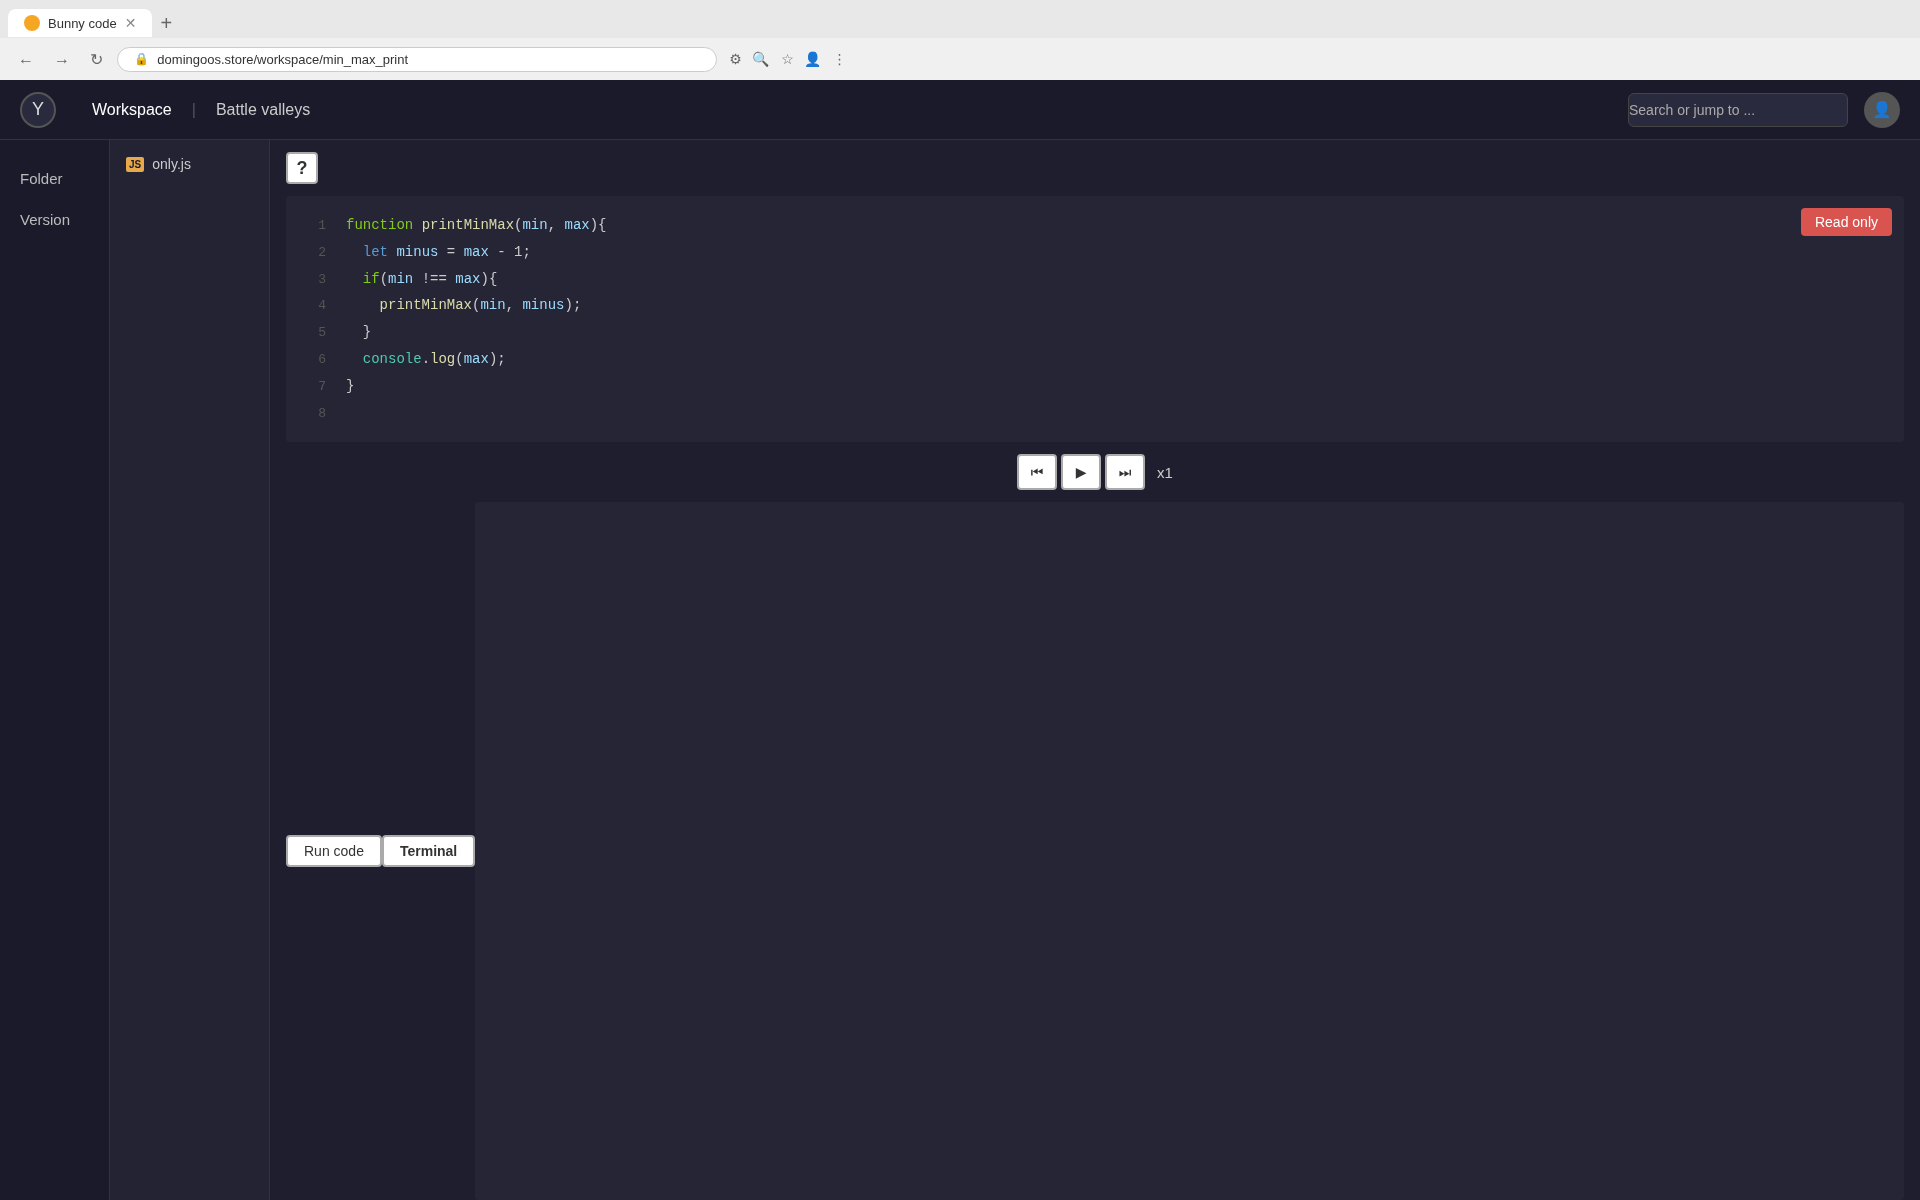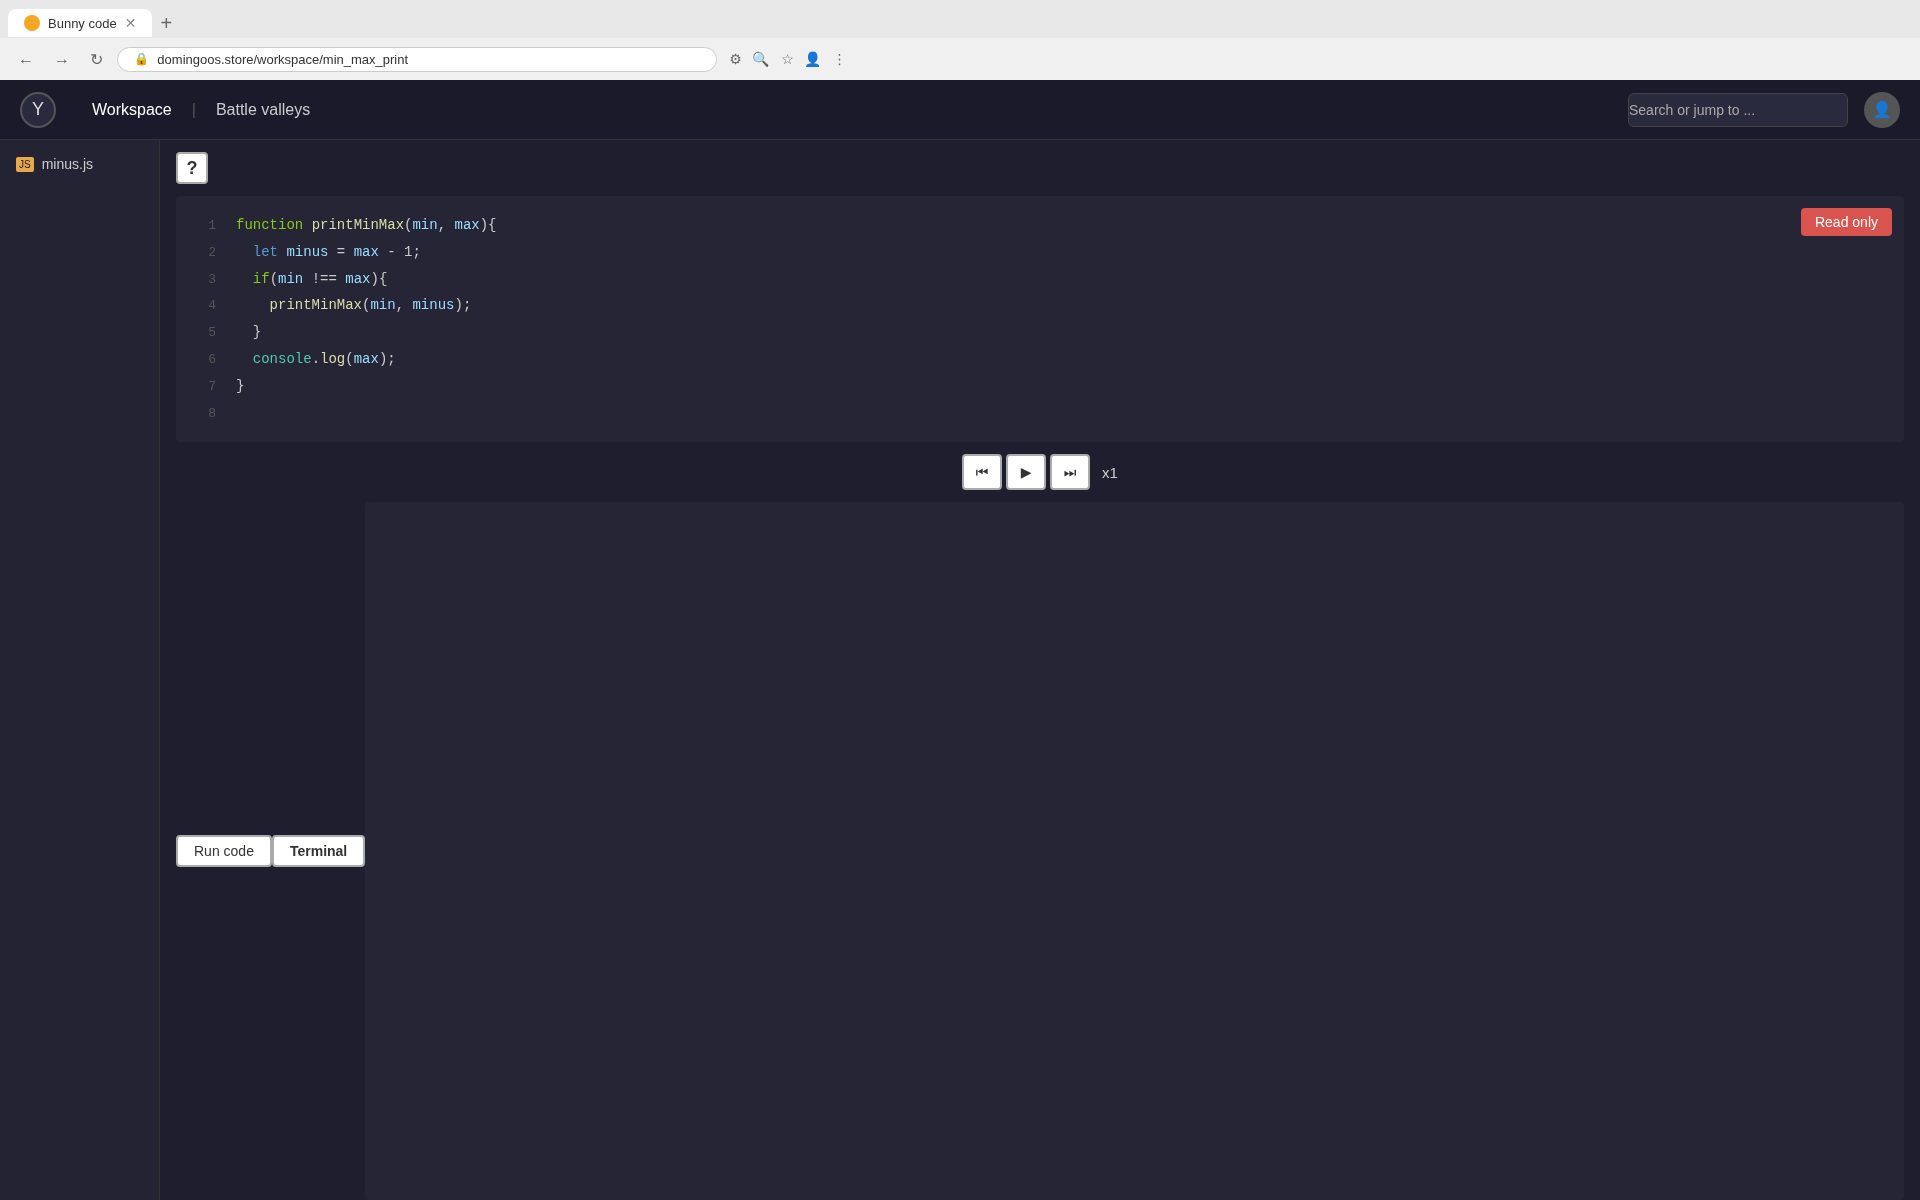--- a/index.html
+++ b/index.html
@@ -35,21 +35,21 @@
     
     .main-content { display: flex; flex: 1; }
 
     
     .sidebar { width: 110px; background: #1a1a2a; padding: 20px 0; display: flex; flex-direction: column; gap: 4px; border-right: 1px solid #333; }
     .sidebar-item { padding: 10px 20px; color: #bbb; font-size: 15px; cursor: pointer; }
 
     
     .file-panel { width: 160px; background: #232333; border-right: 1px solid #333; padding-top: 8px; }
     .file-item { display: flex; align-items: center; gap: 8px; padding: 8px 16px; cursor: pointer; color: #ccc; font-size: 14px; }
-    .file-icon { background: #e8a84c; color: #1a1a2e; font-size: 10px; font-weight: normal; padding: 2px 3px; border-radius: 2px; }
+    .file-icon { background: #e8a84c; color: #1a1a2e; font-size: 10px; font-weight: bold; padding: 2px 3px; border-radius: 2px; }
 
     
     .editor-area { flex: 1; background: #1e1e2e; display: flex; flex-direction: column; }
 
     
     .help-btn { width: 32px; height: 32px; background: #fff; border: 2px solid #aaa; border-radius: 4px; display: flex; align-items: center; justify-content: center; font-size: 18px; font-weight: bold; color: #333; cursor: pointer; margin: 12px 16px; align-self: flex-start; }
 
     
     .code-editor { background: #252535; margin: 0 16px; border-radius: 4px; padding: 16px 0; position: relative; flex: 0 0 auto; }
     .read-only-badge { position: absolute; top: 12px; right: 12px; background: #d9534f; color: #fff; padding: 6px 14px; border-radius: 4px; font-size: 14px; font-weight: 500; cursor: pointer; }
@@ -120,25 +120,33 @@
     <div class="nav-right">
       <div class="search-box">Search or jump to ...</div>
       <div class="avatar">
         <span>👤</span>
       </div>
     </div>
   </div>
 
   <div class="main-content">
 
+    <div class="sidebar">
+      <div class="sidebar-item">
+        <span>Folder</span>
+      </div>
+      <div class="sidebar-item">
+        <span>Version</span>
+      </div>
+    </div>
 
     <div class="file-panel">
       <div class="file-item">
         <span class="file-icon">JS</span>
-        <span>minus.js</span>
+        <span>only.js</span>
       </div>
     </div>
 
     <div class="editor-area">
 
       <div class="help-btn">?</div>
 
       <div class="code-editor">
         <div class="read-only-badge">Read only</div>
         <div class="code-line">

